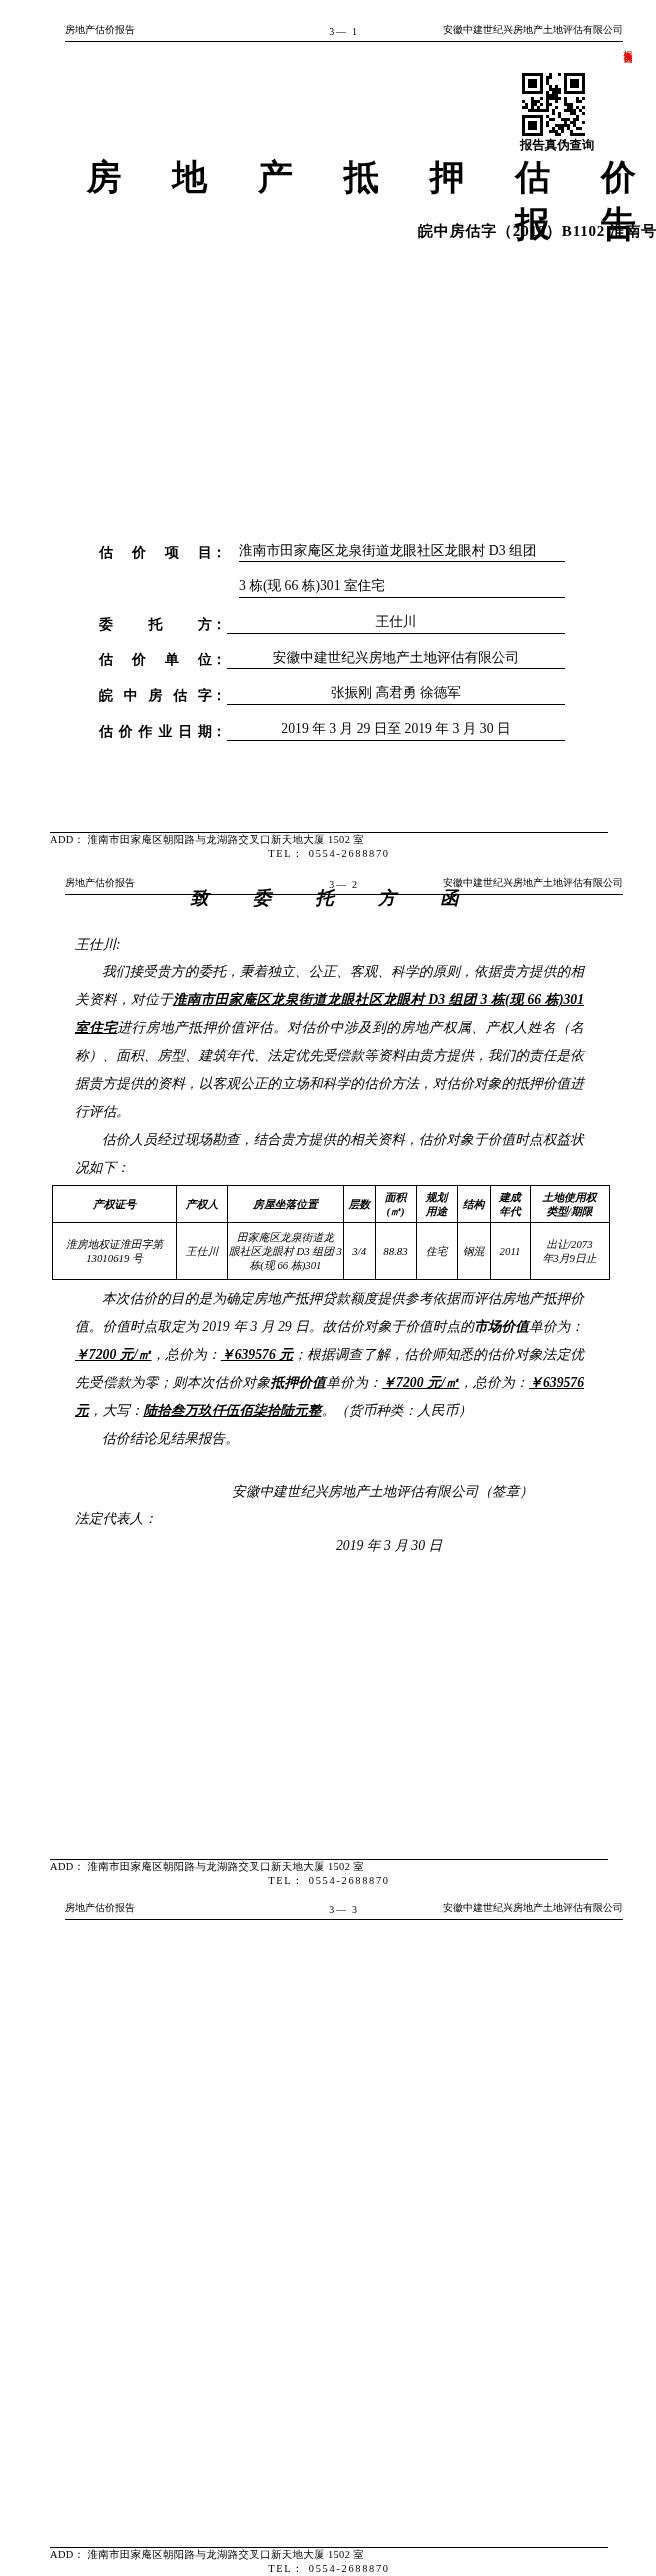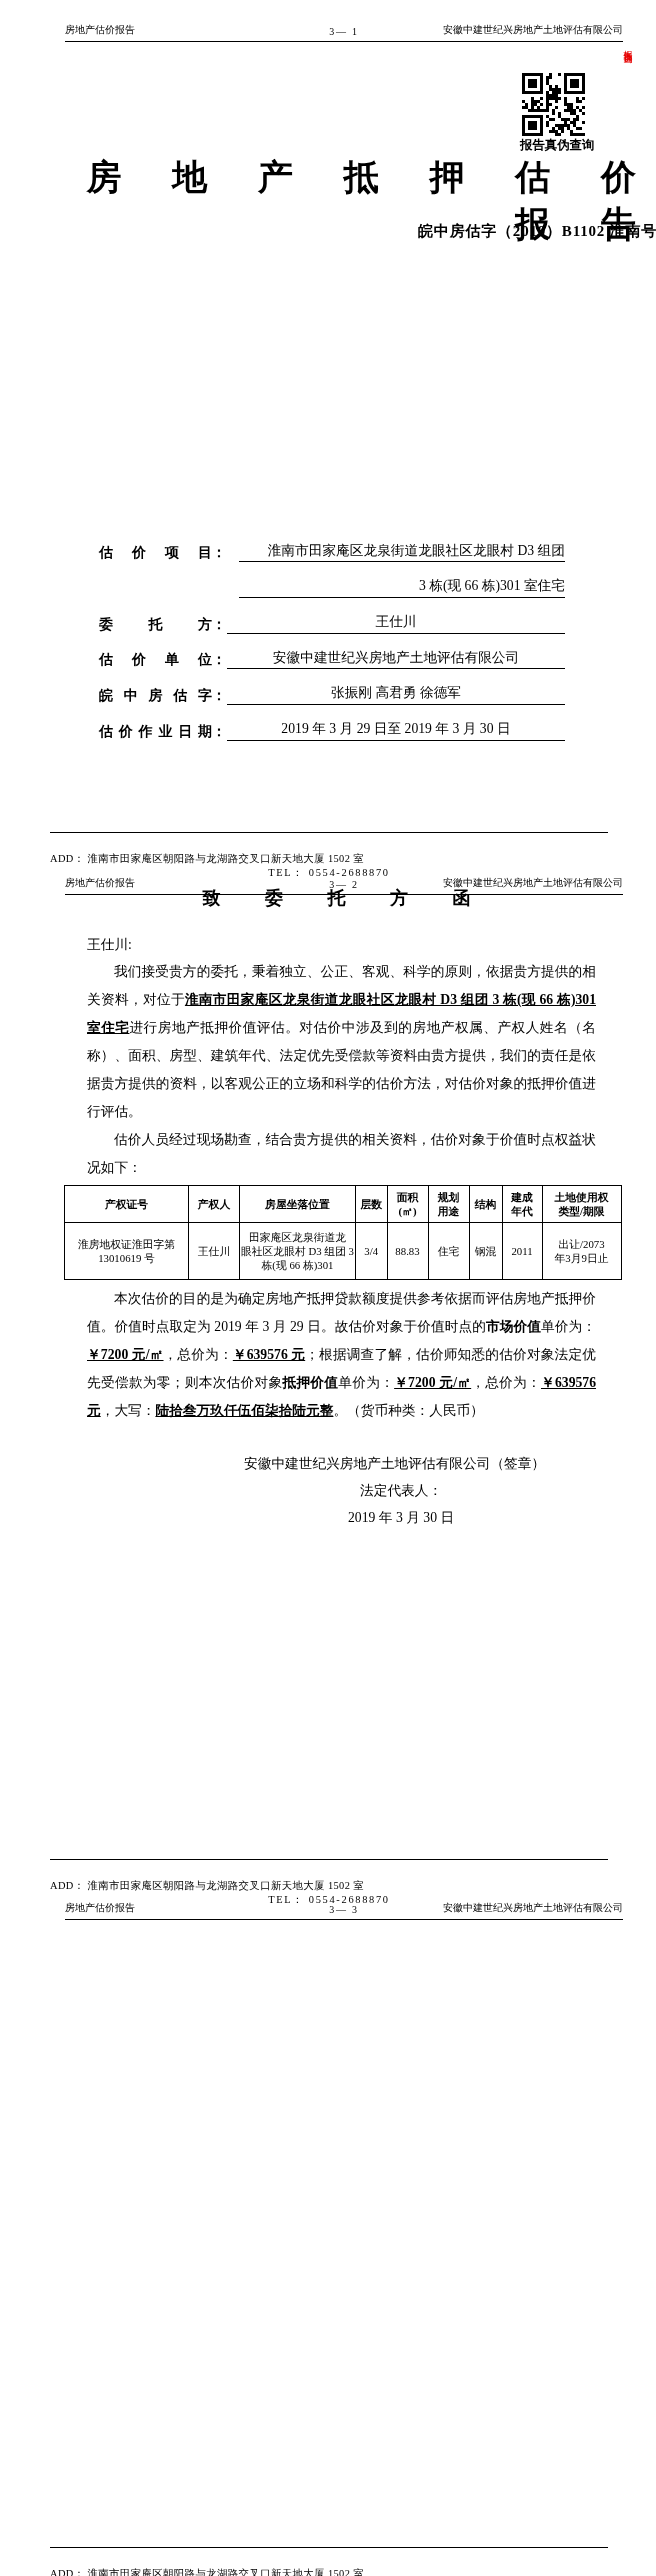--- a/index.html
+++ b/index.html
@@ -7,21 +7,21 @@
               font-family:"Liberation Serif","DejaVu Serif",serif; color:#000; position:relative; }
 
   
   .hdr { position:absolute; left:65px; width:558px; height:15.7px;
          border-bottom:1.7px solid #000; font-size:10px;margin-top:16px; }
   .hdr .h-left  { position:absolute; left:0; bottom:3.3px; }
   .hdr .h-center{ position:absolute; left:50%; transform:translateX(-50%); bottom:3.3px; letter-spacing:1.7px; }
   .hdr .h-right { position:absolute; right:0; bottom:3.3px; }
 
   .ftr { position:absolute; left:50px; width:558px; border-top:1.7px solid #000;
-         padding-top:19px; font-size:10.4px; line-height:14px; letter-spacing:0.4px; }
+         padding-top:0; font-size:10.4px; line-height:14px; letter-spacing:0.4px; }
   .ftr .f-tel { letter-spacing:1.7px;text-align:center; }
 
   
   .qr-wrap { position:absolute; left:520px; top:73px; width:66px; height:63px; }
   .qr-wrap svg { width:66px; height:63px; shape-rendering:crispEdges; }
   .qr-caption { position:absolute; left:520px; top:137px; width:91px;
                 font-size:12.4px; font-weight:bold; font-family:"Liberation Sans","DejaVu Sans",sans-serif; }
   .stamp-v { position:absolute; left:621px; top:43px; writing-mode:vertical-rl; text-orientation:upright;
              color:#e60000; font-size:9px; letter-spacing:0.8px; font-family:"Liberation Sans",sans-serif; }
 
@@ -31,43 +31,43 @@
   .title span { margin-left:11.6px; }
   .doc-number { position:absolute; top:222px; left:0; width:100%; text-align:right;
                 font-size:15px; font-weight:bold; letter-spacing:0.8px; }
 
   .form-block { position:absolute; top:540px; left:99px; width:466px; }
   .field-row { display:flex; align-items:flex-end; height:22.4px; margin-bottom:13.3px; font-size:14px; }
   .f-label { font-weight:bold; width:113px; text-align:justify; text-align-last:justify; }
   .f-colon { font-weight:bold; width:15px; }
   .f-value { flex:1; border-bottom:1.2px solid #000; text-align:center;
              font-size:13.7px; padding-bottom:1.7px; white-space:nowrap; }
-  .f-value.left { text-align:right;margin-left:12px; }
+  .f-value.left { text-align:left;margin-left:12px; }
   .blank { visibility:hidden; }
 
   
-  .letter { position:absolute; top:886px; left:87px; width:509px; font-size:13.7px; }
+  .letter { position:absolute; top:886px; left:75px; width:509px; font-size:13.7px;font-style:italic; }
   .letter-title { font-size:18px; font-weight:bold; text-align:center; letter-spacing:20px;
                   line-height:25px; margin-bottom:20px; }
   .letter-title span { margin-left:10px; }
   .salutation { line-height:27px; }
   .letter p { line-height:28px; text-align:justify; text-indent:27px; }
   .bu { font-weight:bold; text-decoration:underline; }
   .b  { font-weight:bold; }
 
   table.rights { width:557px; margin:3.3px 0 5px -23px; border-collapse:collapse;
                  font-size:10.8px; line-height:14px; table-layout:fixed; }
   table.rights th, table.rights td { border:1.2px solid #000; text-align:center;
                  vertical-align:middle; white-space:pre-line; word-break:break-all; }
   table.rights th { font-weight:bold; padding:4.1px 0.8px; }
   table.rights td { padding:6.6px 0.8px; }
 
   .signature { margin-top:25px; line-height:27px; }
   .sig-company { margin-left:157px; }
-  .sig-rep     { margin-left:273px; }
+  .sig-rep     { }
   .sig-date    { margin-left:261px; }
 </style>
 </head>
 <body>
 
 <div class="hdr" style="top:10px">
   <span class="h-left">房地产估价报告</span>
   <span class="h-center">3— 1</span>
   <span class="h-right">安徽中建世纪兴房地产土地评估有限公司</span>
 </div>
@@ -304,20 +304,21 @@
         <td>2011</td>
         <td>出让/2073
 年3月9日止</td>
       </tr>
     </tbody>
   </table>
 
 
   <p><span>本次估价的目的是为确定房地产抵押贷款额度提供参考依据而评估房地产抵押价值。价值时点取定为 2019 年 3 月 29 日。故估价对象于价值时点的</span><span class="b">市场价值</span><span>单价为：</span><span class="bu">￥7200 元/㎡</span><span>，总价为：</span><span class="bu">￥639576 元</span><span>；根据调查了解，估价师知悉的估价对象法定优先受偿款为零；则本次估价对象</span><span class="b">抵押价值</span><span>单价为：</span><span class="bu">￥7200 元/㎡</span><span>，总价为：</span><span class="bu">￥639576 元</span><span>，大写：</span><span class="bu">陆拾叁万玖仟伍佰柒拾陆元整</span><span>。（货币种类：人民币）</span></p>
 
+  <p>估价结论见结果报告。</p>
 
   <div class="signature">
     <div class="sig-company">安徽中建世纪兴房地产土地评估有限公司（签章）</div>
     <div class="sig-rep">法定代表人：</div>
     <div class="sig-date">2019 年 3 月 30 日</div>
   </div>
 </div>
 
 <div class="ftr" style="top:1859px">
   <div class="f-add">ADD： 淮南市田家庵区朝阳路与龙湖路交叉口新天地大厦 1502 室</div>

